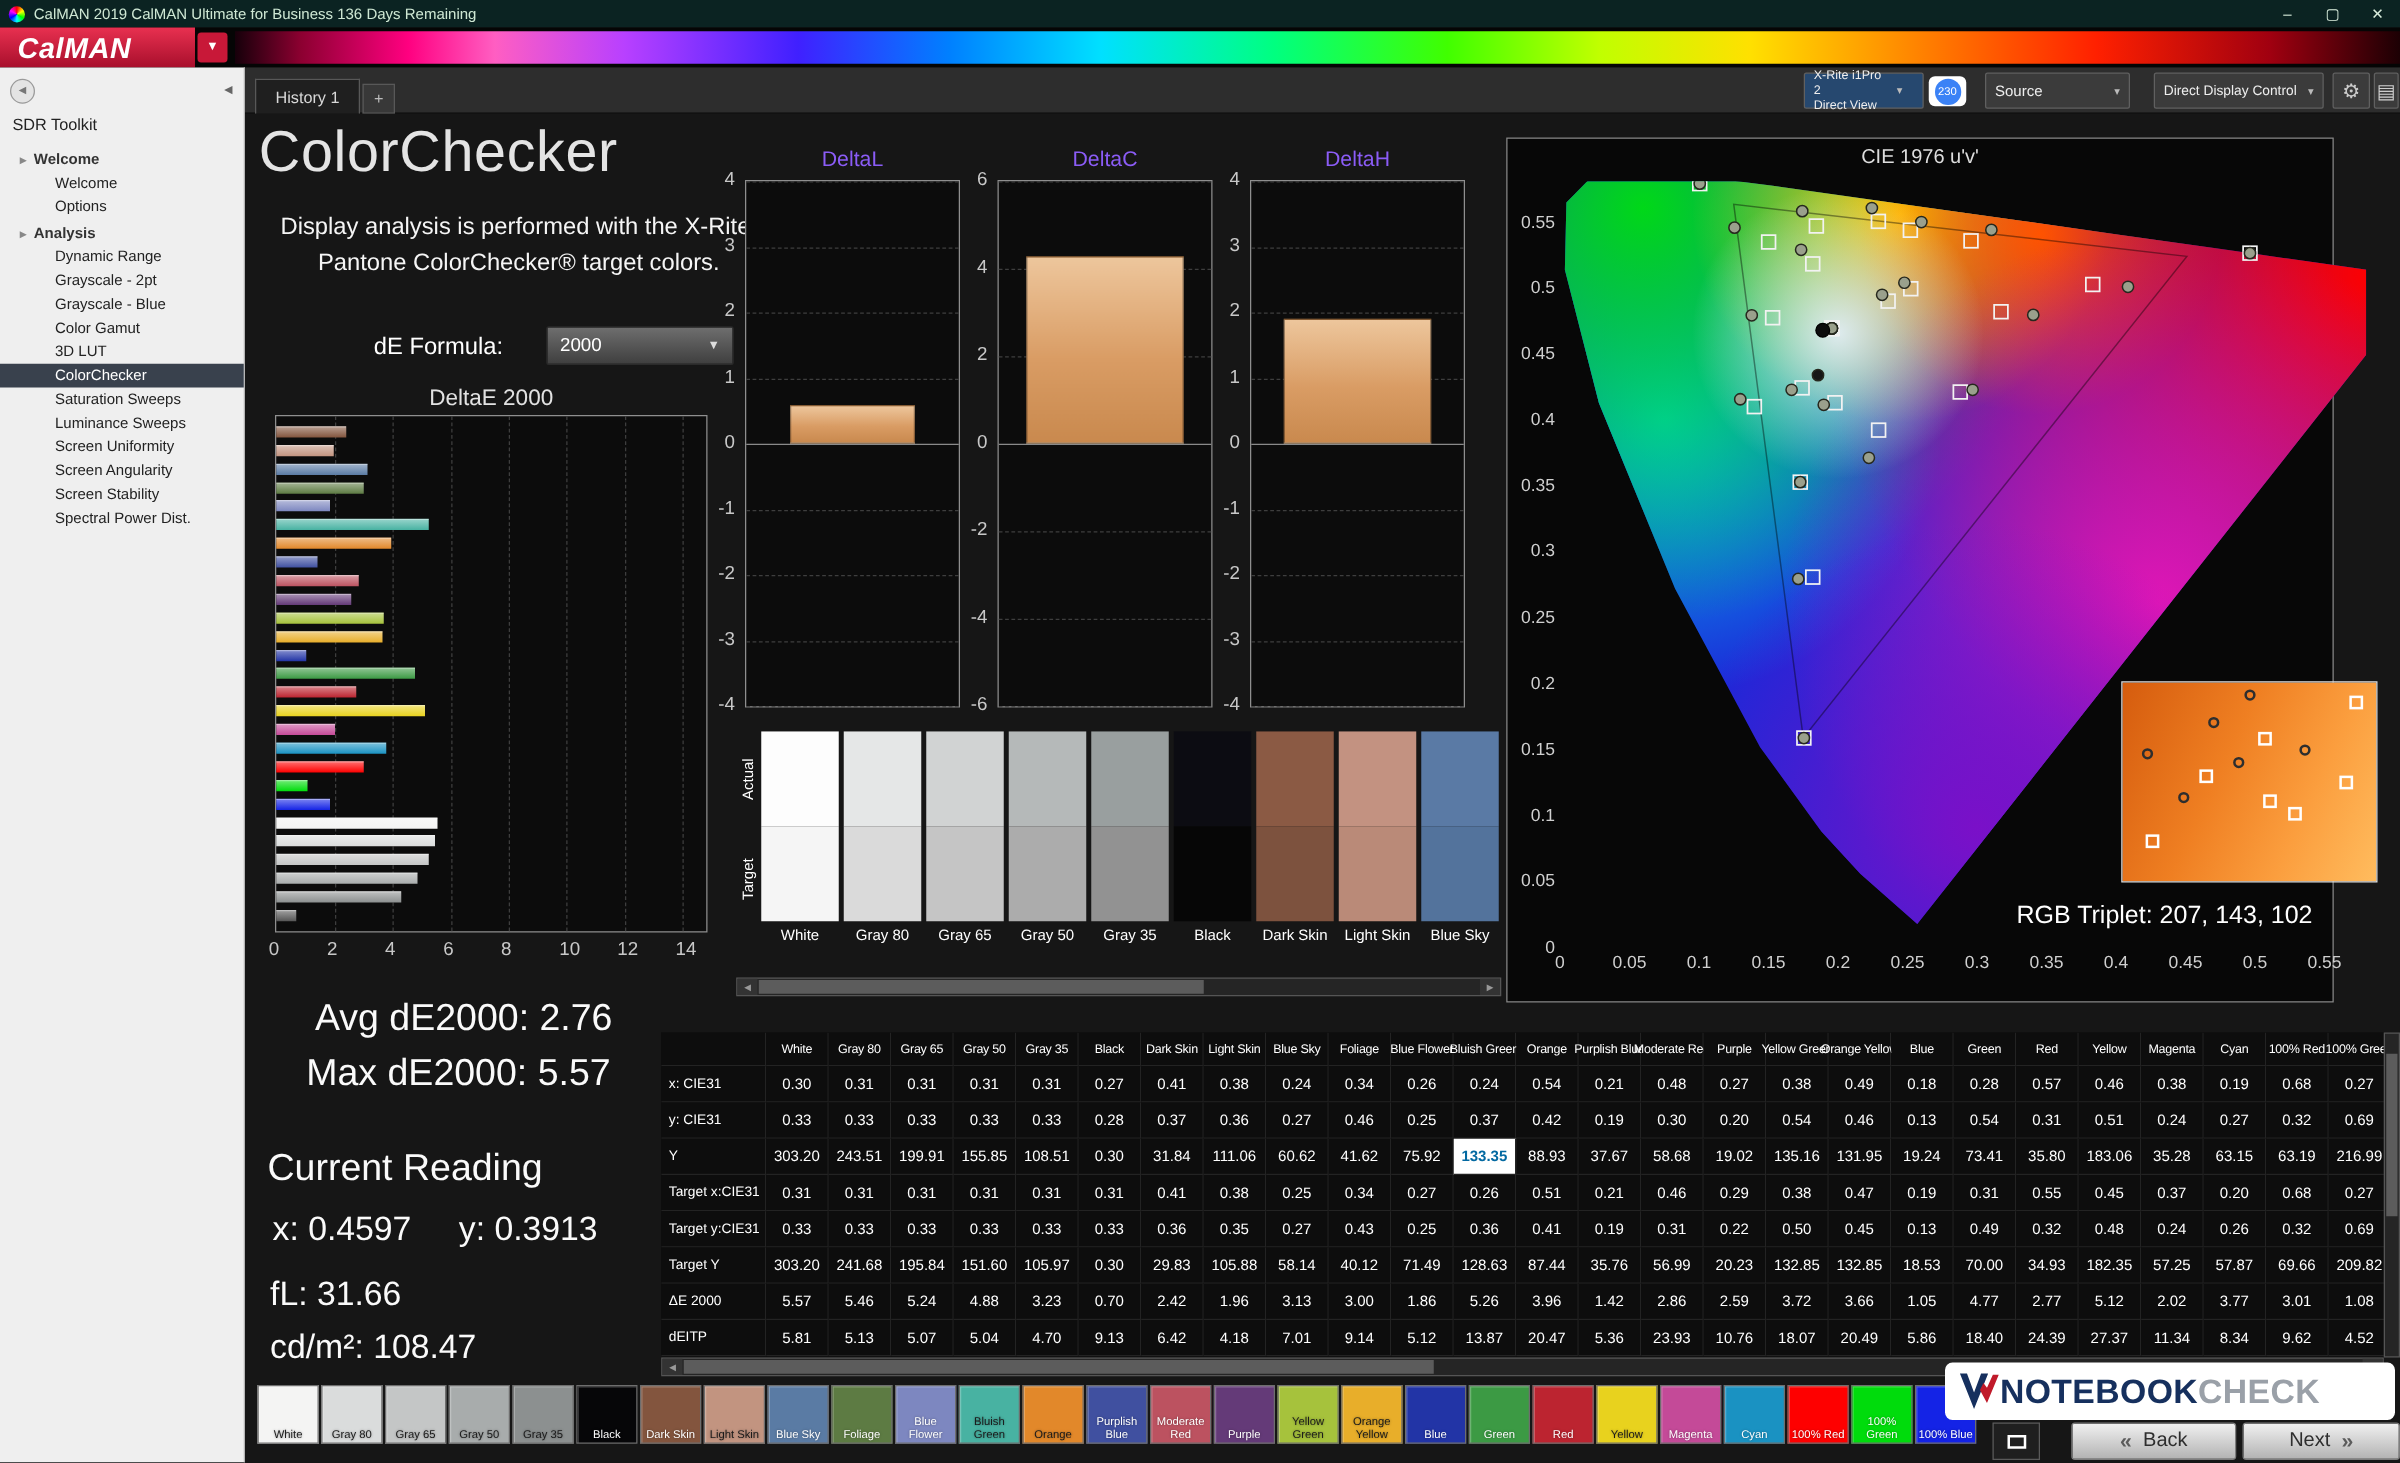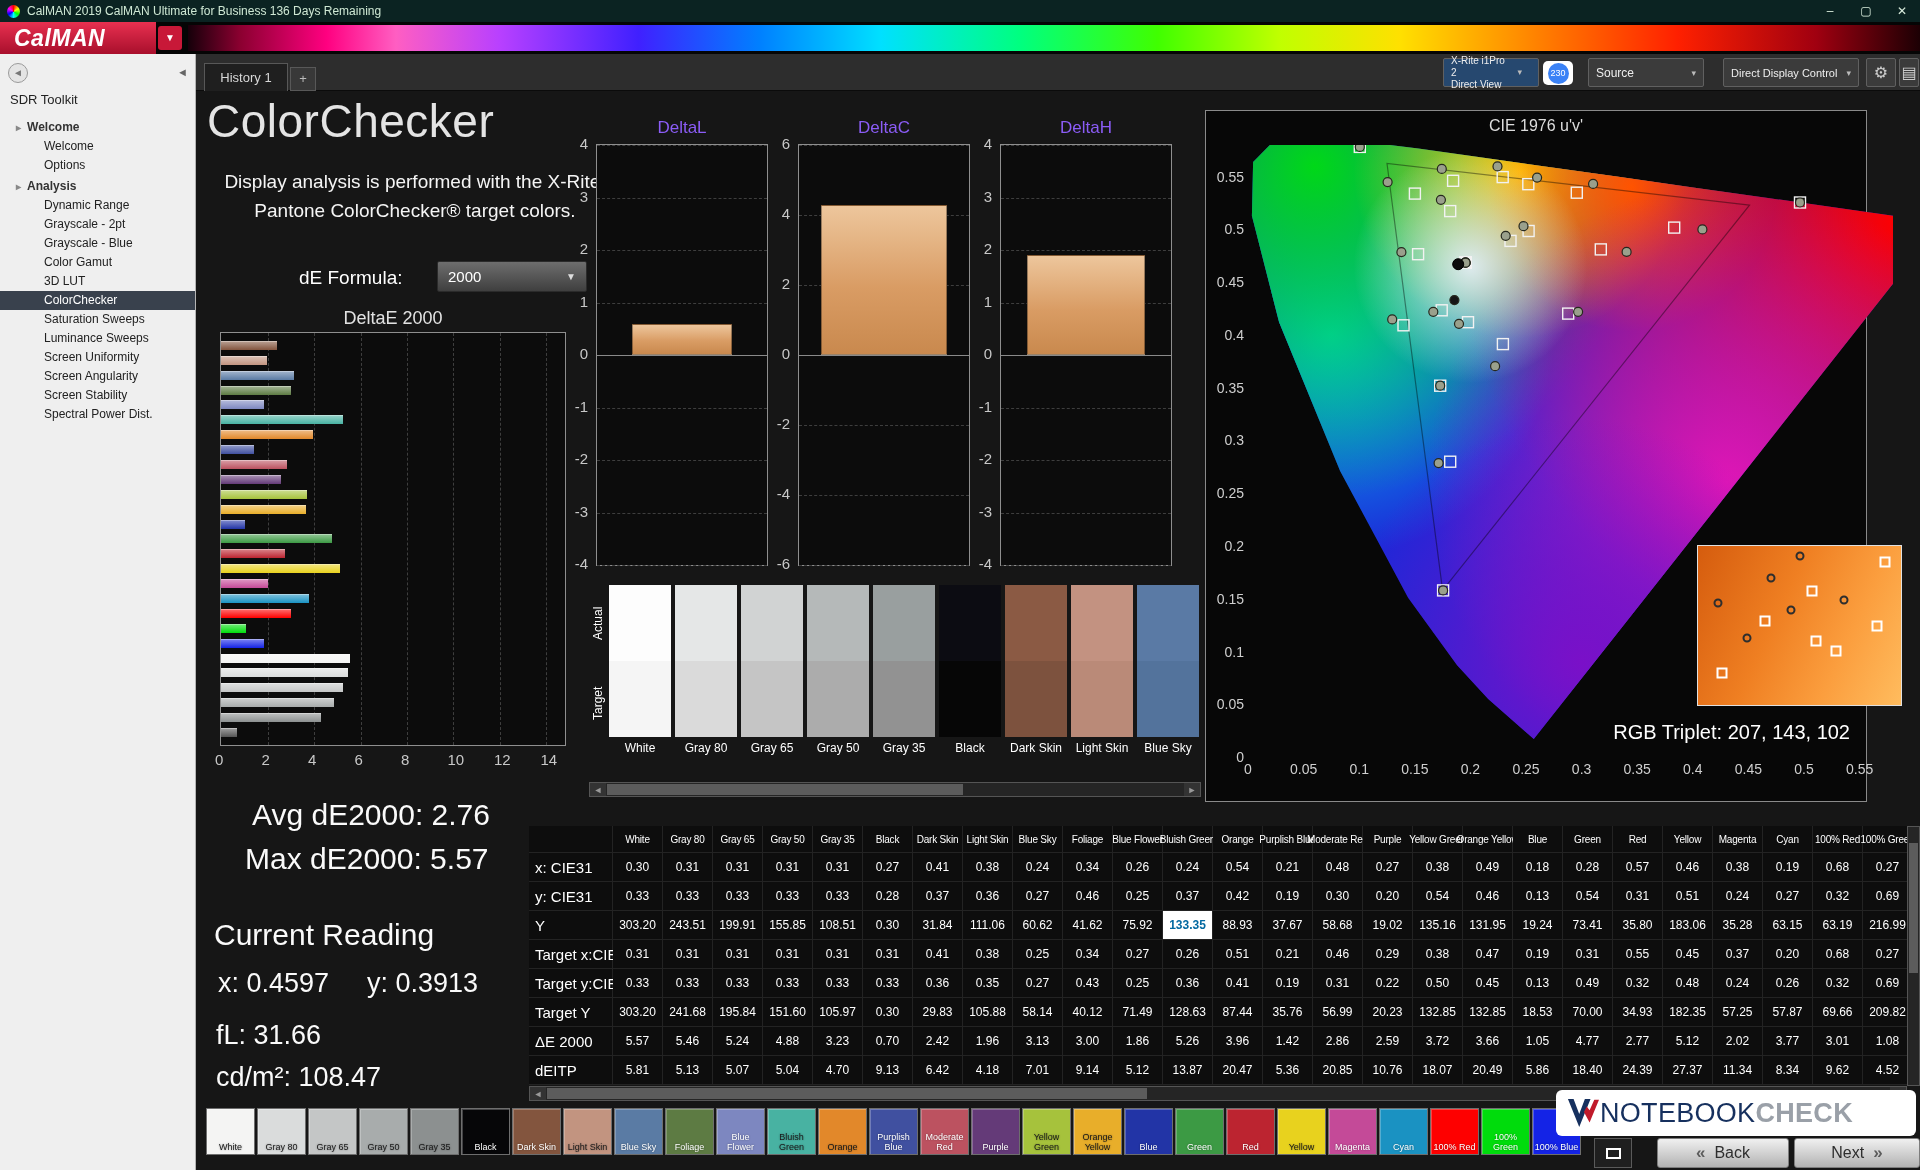--- a/index.html
+++ b/index.html
@@ -84,33 +84,33 @@
 .cie-ylab{position:absolute;width:36px;text-align:right;font-size:14px;color:#cfcfcf;left:2px}
 .cie-xlab{position:absolute;width:40px;text-align:center;font-size:14px;color:#cfcfcf;top:650px}
 .cie-inset{position:absolute;left:491px;top:434px;width:205px;height:161px;border:1px solid #e0e0e0;background:linear-gradient(115deg,#d55c0e 0%,#ef7f22 40%,#fb9e3e 70%,#ffbc5e 100%)}
 .inset-square{position:absolute;width:11px;height:11px;border:2px solid #fff;transform:translate(-50%,-50%)}
 .inset-circle{position:absolute;width:9px;height:9px;border:2px solid #2e2e2e;border-radius:50%;transform:translate(-50%,-50%)}
 .cie-rgb{position:absolute;right:16px;top:610px;font-size:20px;color:#fff}
 
 .ptable{position:absolute;left:529px;top:826px;width:1391px;overflow:hidden;display:grid;background:#0d0d0d}
 .tcell{border-right:1px solid #232323;border-bottom:1px solid #232323;display:flex;align-items:center;justify-content:center;color:#fff;font-size:12px;background:#0d0d0d}
 .thead{font-size:10px;white-space:nowrap;overflow:visible;letter-spacing:-.2px}
-.tlabel{justify-content:flex-start;padding-left:6px;font-size:15px;white-space:nowrap}
+.tlabel{justify-content:flex-start;padding-left:6px;font-size:11px;white-space:nowrap}
 .tcell.hl{background:#fff;color:#0369a1;font-weight:bold}
 
 .patch-row{position:absolute;left:206px;top:1108px;display:flex;gap:2px}
 .patch-btn{width:49px;height:47px;border:1px solid #6e6e6e;box-shadow:inset 1px 1px rgba(255,255,255,.25);display:flex;align-items:flex-end;justify-content:center;flex:none}
 .patch-btn-label{font-size:9px;line-height:1.05;text-align:center;padding-bottom:2px;text-shadow:0 0 2px rgba(0,0,0,.4)}
 
 .stopbtn{position:absolute;left:1594px;top:1138px;width:38px;height:30px;background:#1f1f1f;border:1px solid #5a5a5a;display:flex;align-items:center;justify-content:center}
 .stop-ico{width:15px;height:11px;border:2px solid #fff}
 .navbtn{position:absolute;top:1138px;height:30px;background:linear-gradient(180deg,#f0f0f0,#b3b3b3);border:1px solid #7d7d7d;border-radius:3px;display:flex;align-items:center;justify-content:center;gap:9px;font-size:16px;color:#2e2e2e}
 .chev{color:#5c5c5c;font-weight:bold;font-size:17px}
 .watermark{position:absolute;left:1556px;top:1090px;width:360px;height:46px;background:#fff;border-radius:6px;display:flex;align-items:center;padding:0 10px;z-index:40}
-.wm-word1{font-size:27px;font-weight:normal;color:#16305e;letter-spacing:.3px}
+.wm-word1{font-size:27px;font-weight:bold;color:#16305e;letter-spacing:.3px}
 .wm-word2{font-size:27px;font-weight:bold;color:#9aa0a8;letter-spacing:.3px}
 </style>
 </head>
 <body>
 
 <div class="titlebar">
   <span class="tb-icon"></span>
   <span class="tb-title">CalMAN 2019 CalMAN Ultimate for Business 136 Days Remaining</span>
   <span class="tb-btn">–</span>
   <span class="tb-btn">▢</span>
@@ -820,21 +820,21 @@
     <div class="tcell">4.70</div>
     <div class="tcell">9.13</div>
     <div class="tcell">6.42</div>
     <div class="tcell">4.18</div>
     <div class="tcell">7.01</div>
     <div class="tcell">9.14</div>
     <div class="tcell">5.12</div>
     <div class="tcell">13.87</div>
     <div class="tcell">20.47</div>
     <div class="tcell">5.36</div>
-    <div class="tcell">20.85</div>
+    <div class="tcell">23.93</div>
     <div class="tcell">10.76</div>
     <div class="tcell">18.07</div>
     <div class="tcell">20.49</div>
     <div class="tcell">5.86</div>
     <div class="tcell">18.40</div>
     <div class="tcell">24.39</div>
     <div class="tcell">27.37</div>
     <div class="tcell">11.34</div>
     <div class="tcell">8.34</div>
     <div class="tcell">9.62</div>

